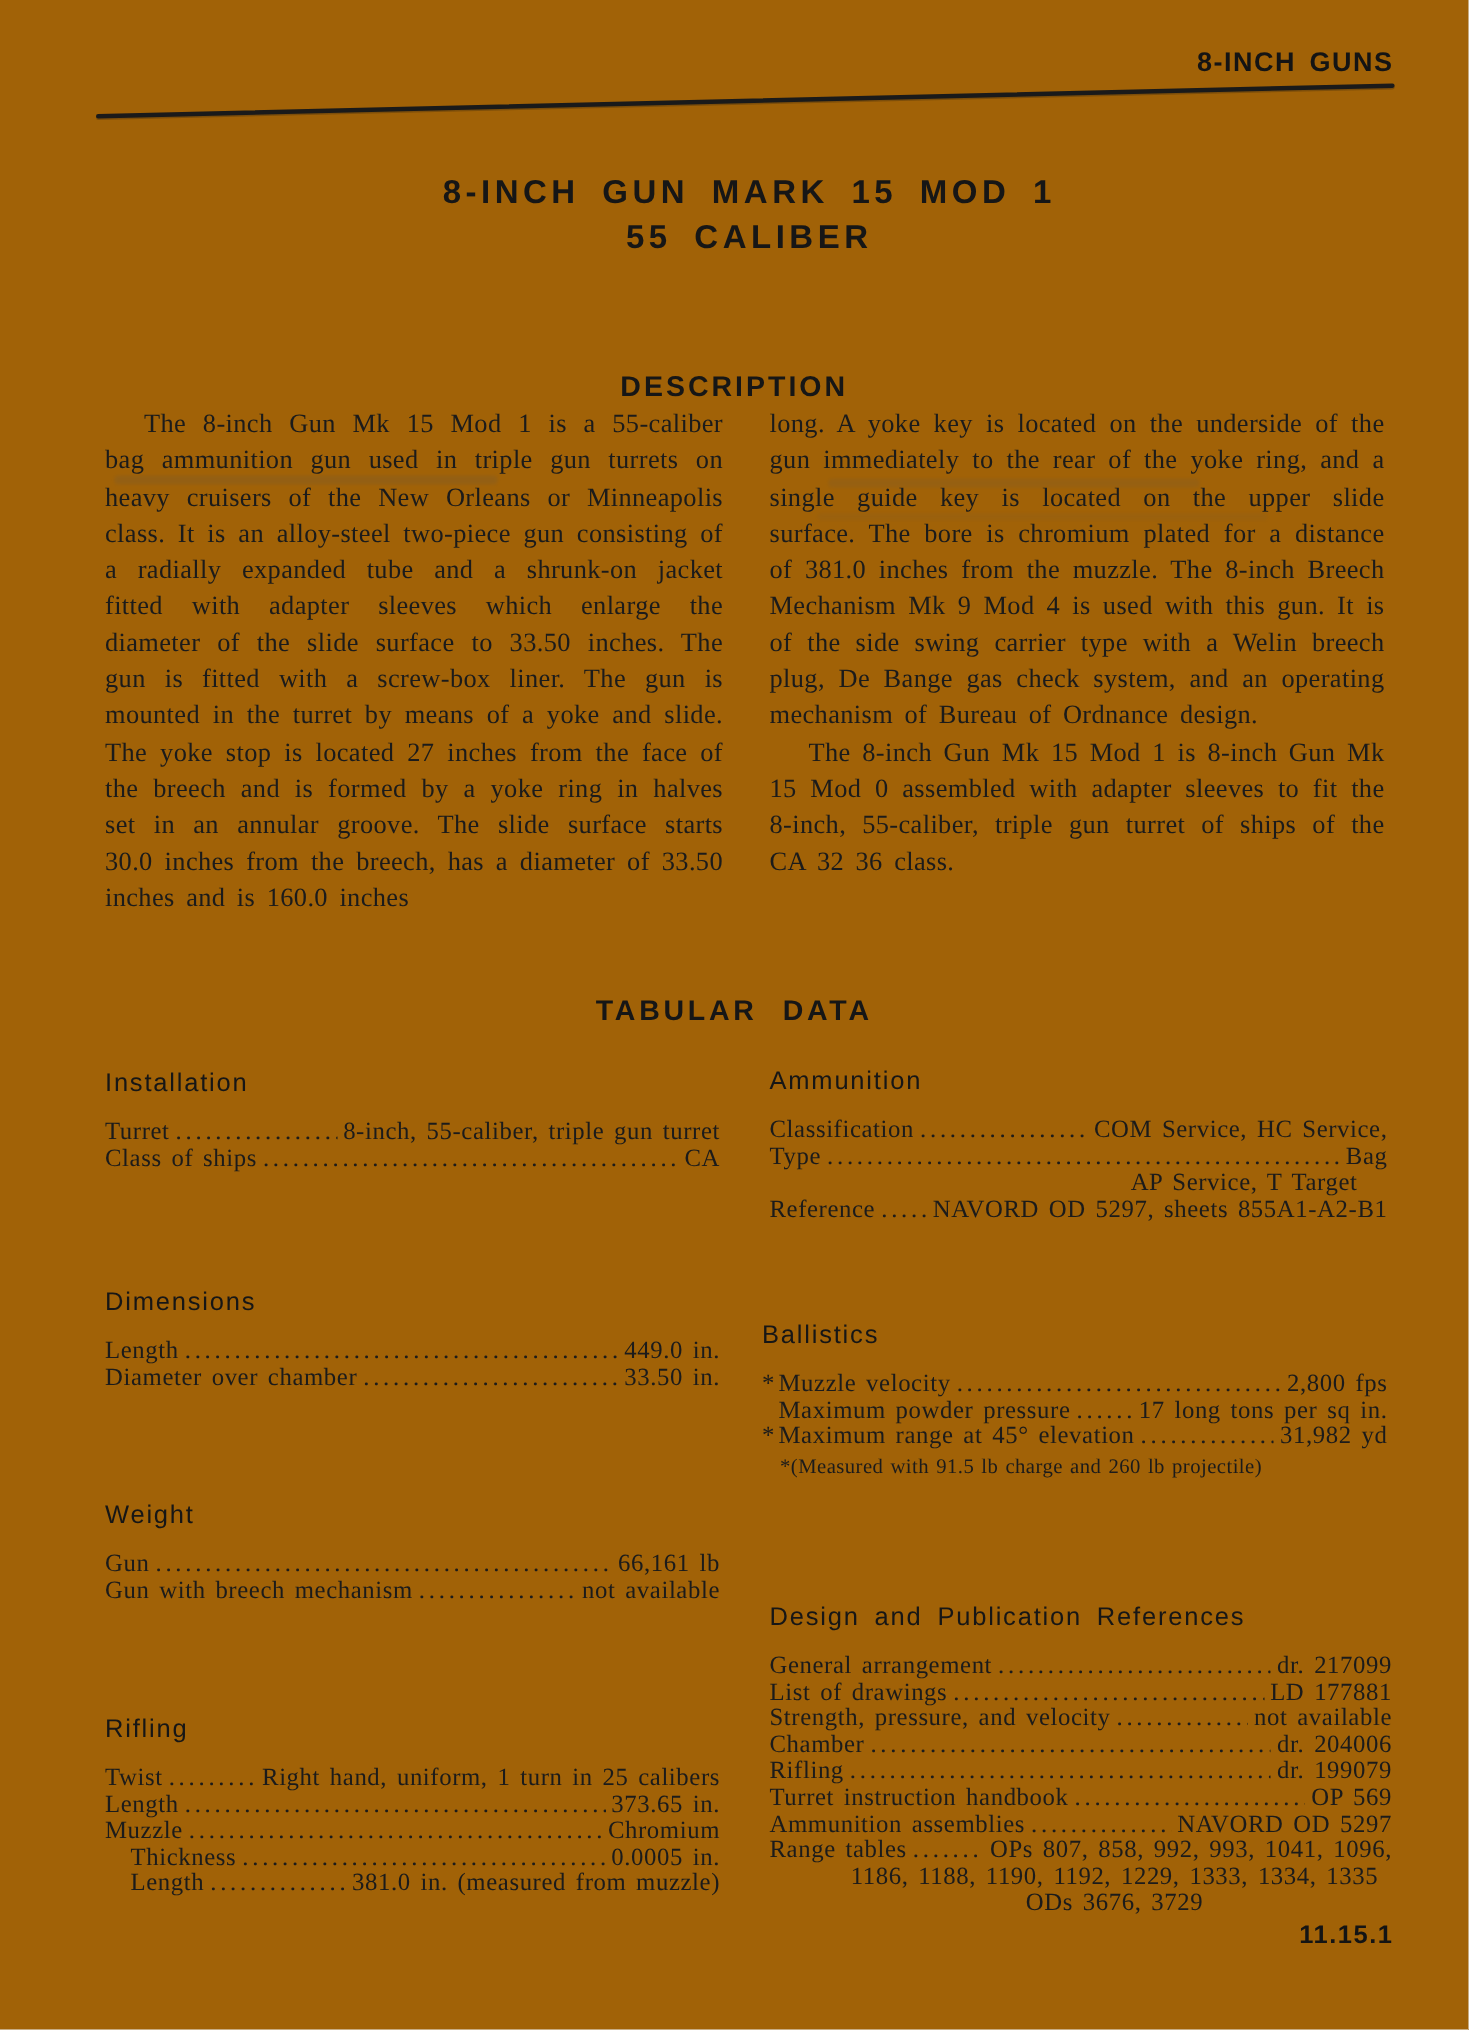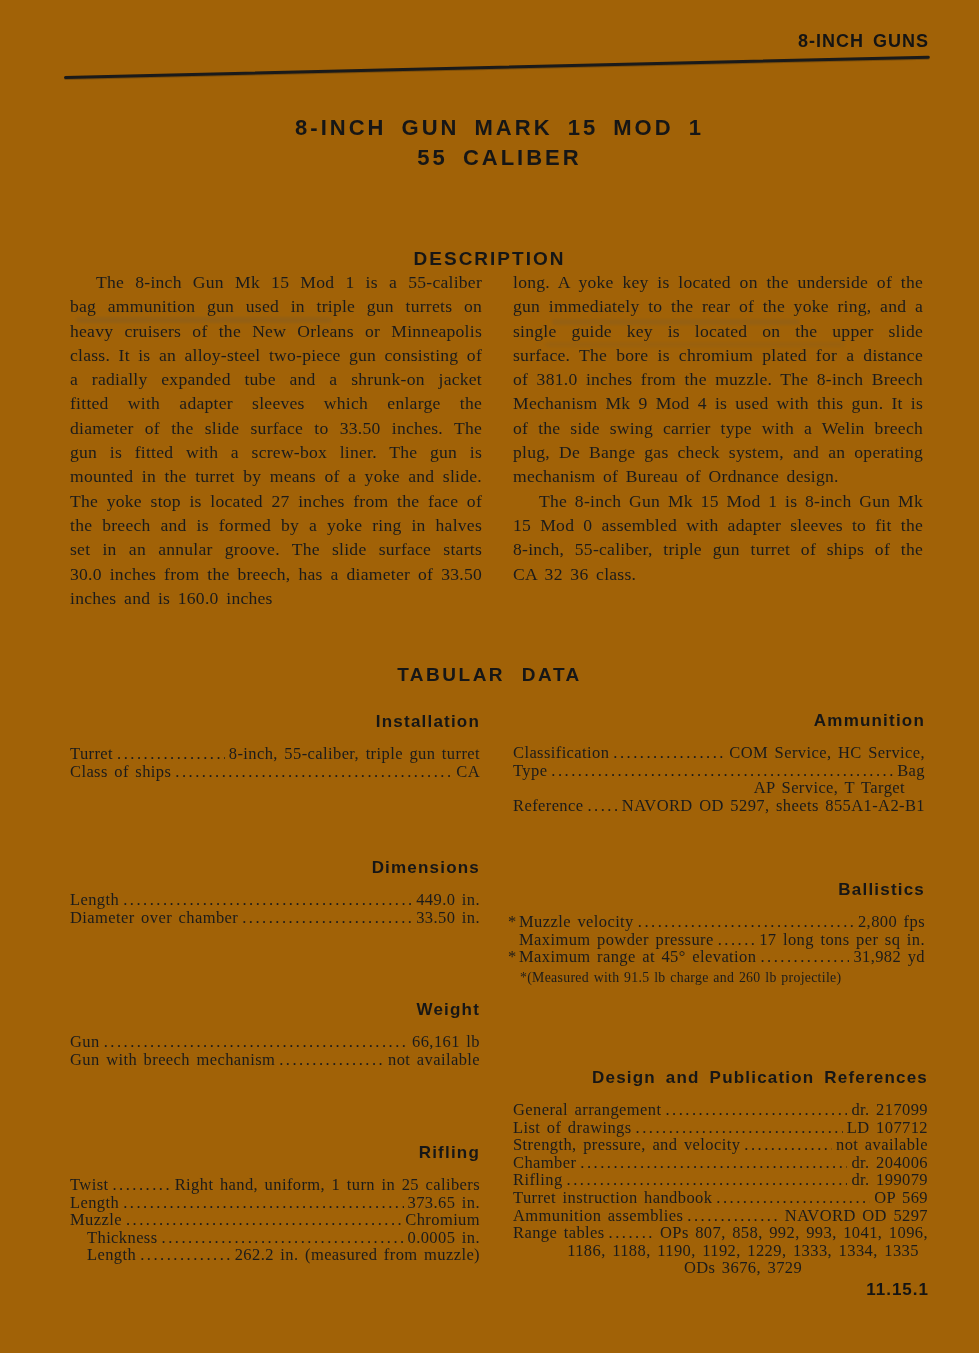--- a/index.html
+++ b/index.html
@@ -45,23 +45,23 @@
     font-size:17.6px;line-height:24.3px;
     text-align:justify;word-spacing:3px;letter-spacing:0.25px;
   }
   .desc-col.left{left:70px;}
   .desc-col.right{left:513px;width:410px;}
   .desc-col p{margin:0;}
   .desc-col p.indent{text-indent:26px;}
   
   .tsec{position:absolute;width:410px;}
   .tsec h3{
-    font-family:"Liberation Sans", sans-serif;font-weight:700;
+    font-family:"Liberation Sans", sans-serif;font-weight:400;
     font-size:17px;line-height:20px;margin:0 0 13px 0;
-    letter-spacing:1.2px;word-spacing:4px;color:#161616;text-align:right;
+    letter-spacing:1.2px;word-spacing:4px;color:#161616;
   }
   .rows{font-size:16.5px;line-height:17.6px;letter-spacing:0.4px;word-spacing:2px;}
   .trow{display:flex;align-items:baseline;white-space:nowrap;}
   .trow .pre{flex:none;width:11px;}
   .trow .lbl{flex:none;}
   .trow .dots{flex:1 1 auto;overflow:hidden;margin:0 4px;white-space:nowrap;}
   .trow .dots::after{
     content:"......................................................................................................";
     letter-spacing:2.5px;
   }
@@ -221,21 +221,21 @@
     <h3>Design and Publication References</h3>
     <div class="rows">
       <div class="trow">
         <span class="lbl">General arrangement</span>
         <span class="dots"></span>
         <span class="val">dr. 217099</span>
       </div>
       <div class="trow">
         <span class="lbl">List of drawings</span>
         <span class="dots"></span>
-        <span class="val">LD 107712</span>
+        <span class="val">LD 177881</span>
       </div>
       <div class="trow">
         <span class="lbl">Strength, pressure, and velocity</span>
         <span class="dots"></span>
         <span class="val">not available</span>
       </div>
       <div class="trow">
         <span class="lbl">Chamber</span>
         <span class="dots"></span>
         <span class="val">dr. 204006</span>
@@ -284,20 +284,20 @@
         <span class="val">Chromium</span>
       </div>
       <div class="trow ind">
         <span class="lbl">Thickness</span>
         <span class="dots"></span>
         <span class="val">0.0005 in.</span>
       </div>
       <div class="trow ind">
         <span class="lbl">Length</span>
         <span class="dots"></span>
-        <span class="val">262.2 in. (measured from muzzle)</span>
+        <span class="val">381.0 in. (measured from muzzle)</span>
       </div>
     </div>
   </div>
 
   <div class="pagenum">11.15.1</div>
 
 </div>
 
 </body></html>

